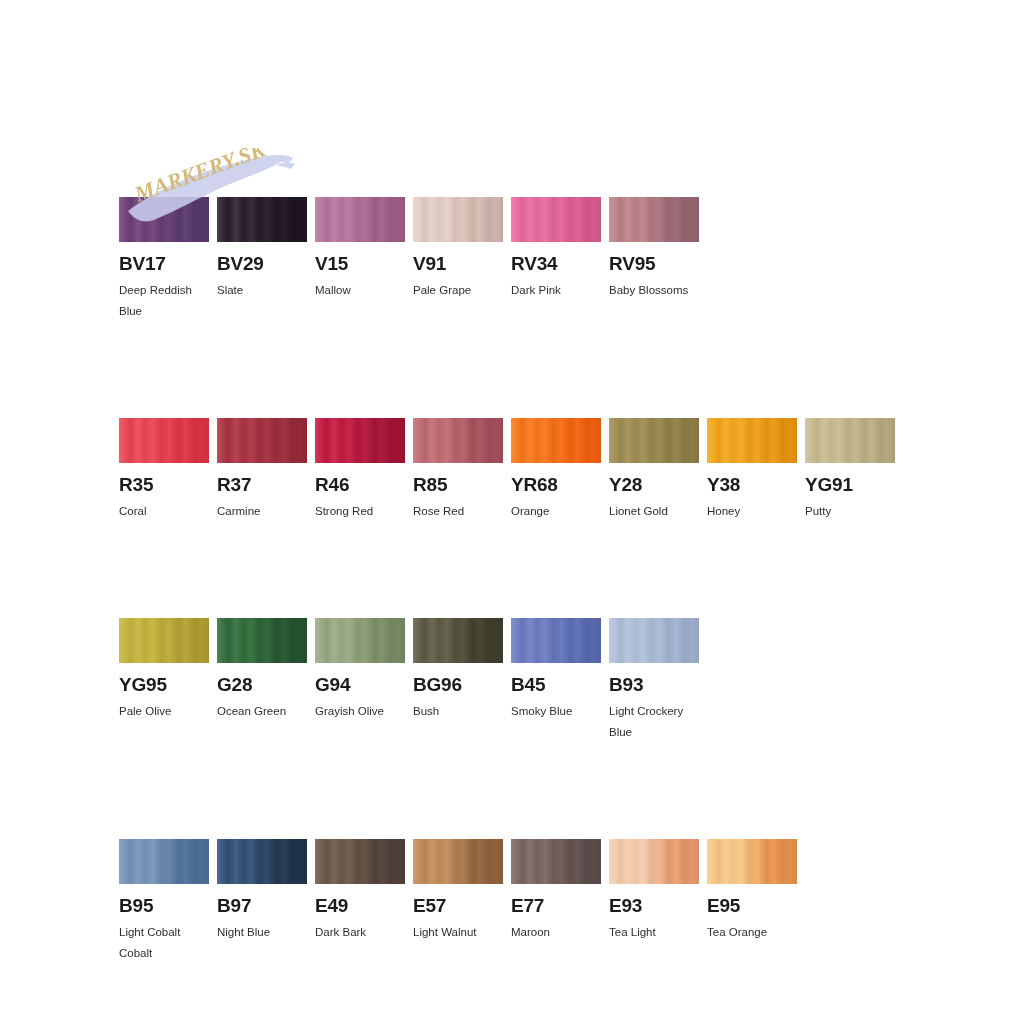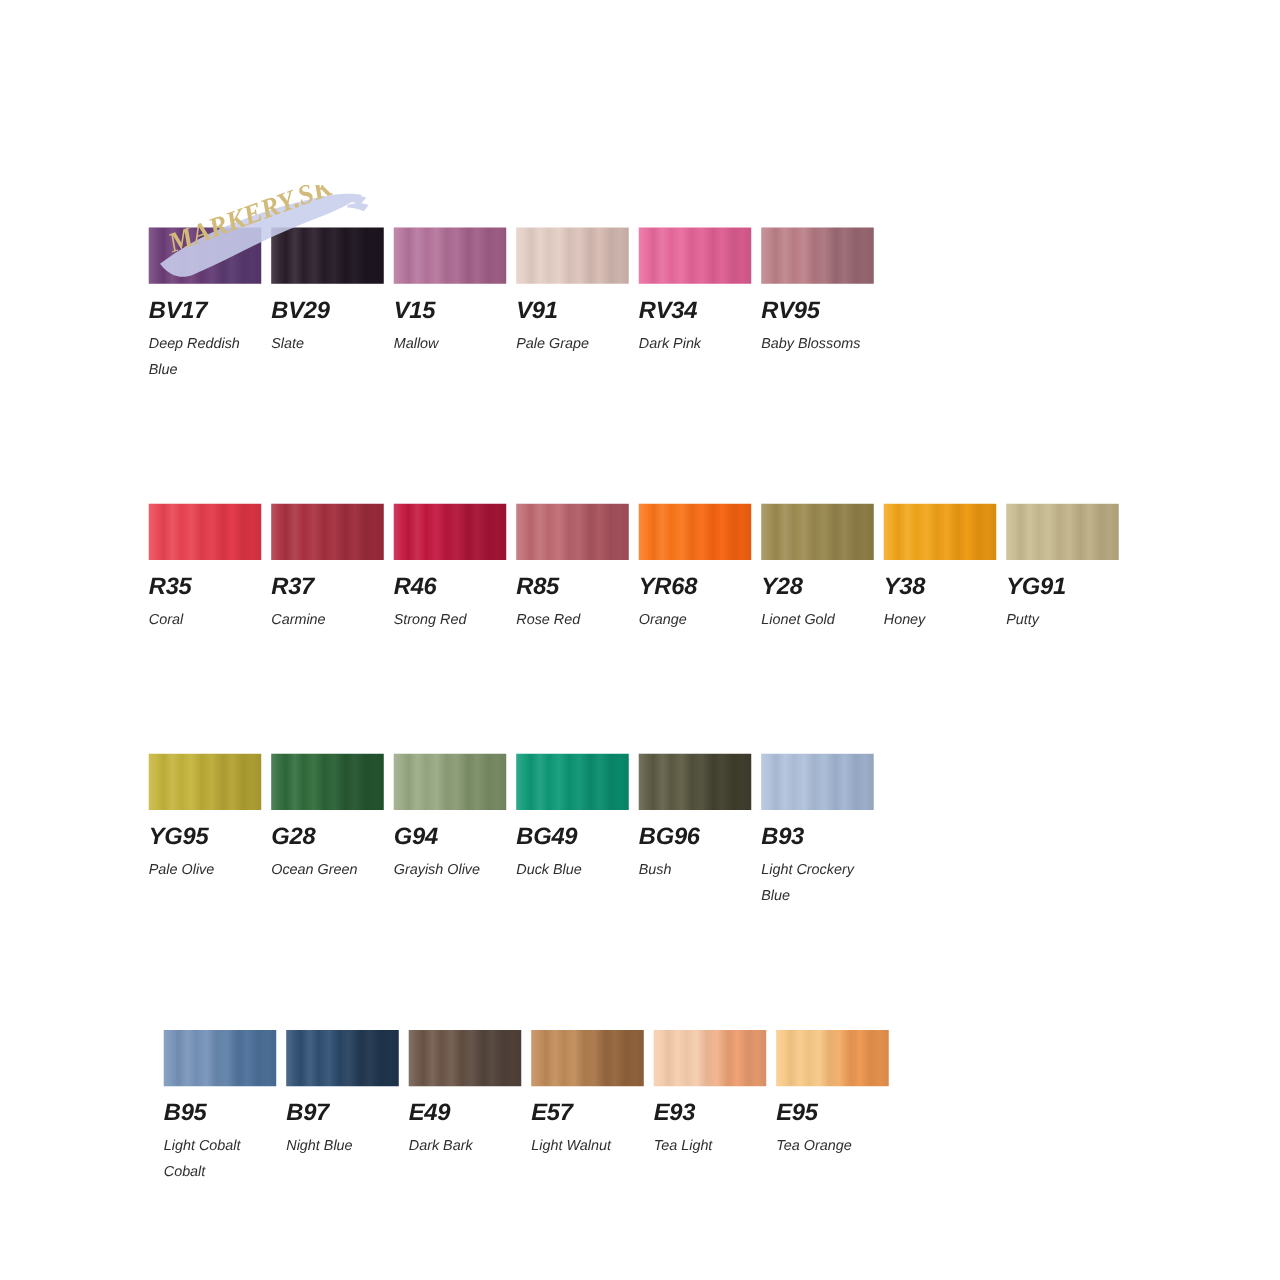--- a/index.html
+++ b/index.html
@@ -20,31 +20,30 @@
     position: relative;
     width: 1024px;
     height: 1024px;
     background: #ffffff;
   }
 
   
   .swatch-grid {
     position: absolute;
     left: 119px;
-    top: 182px;
+    top: 197px;
     width: 786px;
-    font-style: italic;
   }
 
   .swatch-row {
     display: flex;
     gap: 8px;
     margin-bottom: 96px;
   }
-  .swatch-row:last-child { margin-bottom: 0; margin-left: 12px; }
+  .swatch-row:last-child { margin-bottom: 0; }
 
   .swatch-cell {
     width: 90px;
     flex: 0 0 90px;
     position: relative;
   }
 
   
   .chip {
     width: 90px;
@@ -231,34 +230,34 @@
           </div>
         </div>
         <div class="swatch-cell">
           <div class="chip" style="background: linear-gradient(90deg, rgb(152, 168, 130) 0%, rgb(152, 168, 130) 38%, rgb(125, 144, 104) 70%, rgb(125, 144, 104) 100%);"></div>
           <div class="chip-code">G94</div>
           <div class="chip-name">
             <span class="nm-line">Grayish Olive</span>
           </div>
         </div>
         <div class="swatch-cell">
-          <div class="chip" style="background: linear-gradient(90deg, rgb(13, 154, 119) 0%, rgb(13, 154, 119) 38%, rgb(10, 143, 111) 70%, rgb(10, 143, 111) 100%);"></div>
-          <div class="chip-code">BG49</div>
-          <div class="chip-name">
-            <span class="nm-line">Duck Blue</span>
-          </div>
-        </div>
-        <div class="swatch-cell">
           <div class="chip" style="background: linear-gradient(90deg, rgb(92, 90, 66) 0%, rgb(92, 90, 66) 38%, rgb(66, 65, 47) 70%, rgb(66, 65, 47) 100%);"></div>
           <div class="chip-code">BG96</div>
           <div class="chip-name">
             <span class="nm-line">Bush</span>
           </div>
         </div>
         <div class="swatch-cell">
+          <div class="chip" style="background: linear-gradient(90deg, rgb(107, 123, 194) 0%, rgb(107, 123, 194) 38%, rgb(92, 110, 182) 70%, rgb(92, 110, 182) 100%);"></div>
+          <div class="chip-code">B45</div>
+          <div class="chip-name">
+            <span class="nm-line">Smoky Blue</span>
+          </div>
+        </div>
+        <div class="swatch-cell">
           <div class="chip" style="background: linear-gradient(90deg, rgb(175, 192, 218) 0%, rgb(175, 192, 218) 38%, rgb(163, 182, 211) 70%, rgb(163, 182, 211) 100%);"></div>
           <div class="chip-code">B93</div>
           <div class="chip-name">
             <span class="nm-line">Light Crockery</span>
             <span class="nm-line">Blue</span>
           </div>
         </div>
       </div>
       <div class="swatch-row">
         <div class="swatch-cell">
@@ -281,20 +280,27 @@
           <div class="chip-code">E49</div>
           <div class="chip-name">
             <span class="nm-line">Dark Bark</span>
           </div>
         </div>
         <div class="swatch-cell">
           <div class="chip" style="background: linear-gradient(90deg, rgb(192, 138, 87) 0%, rgb(192, 138, 87) 38%, rgb(150, 102, 62) 70%, rgb(150, 102, 62) 100%);"></div>
           <div class="chip-code">E57</div>
           <div class="chip-name">
             <span class="nm-line">Light Walnut</span>
+          </div>
+        </div>
+        <div class="swatch-cell">
+          <div class="chip" style="background: linear-gradient(90deg, rgb(123, 100, 96) 0%, rgb(123, 100, 96) 38%, rgb(96, 80, 78) 70%, rgb(96, 80, 78) 100%);"></div>
+          <div class="chip-code">E77</div>
+          <div class="chip-name">
+            <span class="nm-line">Maroon</span>
           </div>
         </div>
         <div class="swatch-cell">
           <div class="chip" style="background: linear-gradient(90deg, rgb(245, 203, 171) 0%, rgb(245, 203, 171) 38%, rgb(239, 159, 113) 70%, rgb(239, 159, 113) 100%);"></div>
           <div class="chip-code">E93</div>
           <div class="chip-name">
             <span class="nm-line">Tea Light</span>
           </div>
         </div>
         <div class="swatch-cell">

